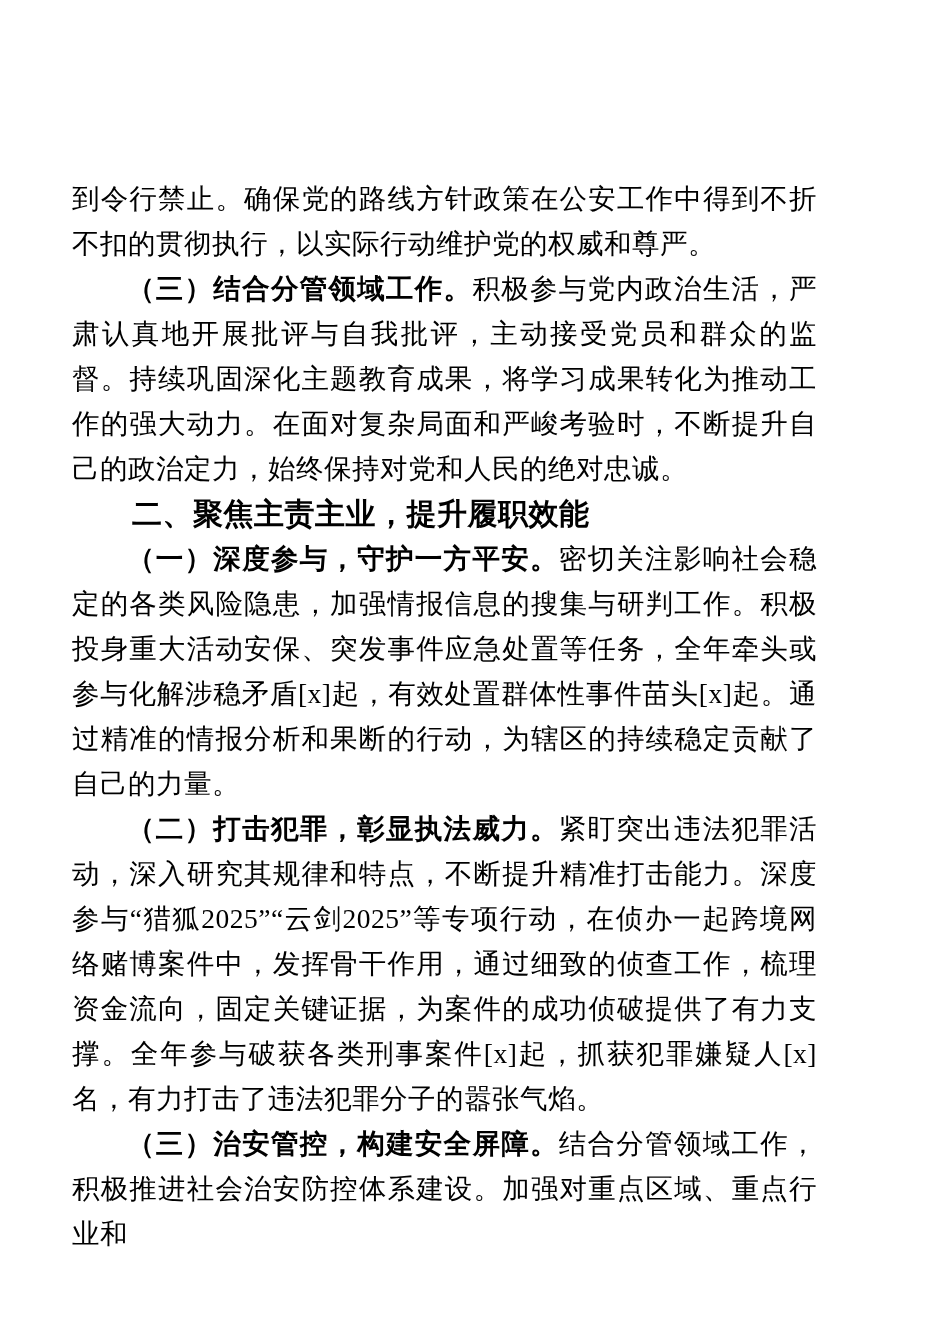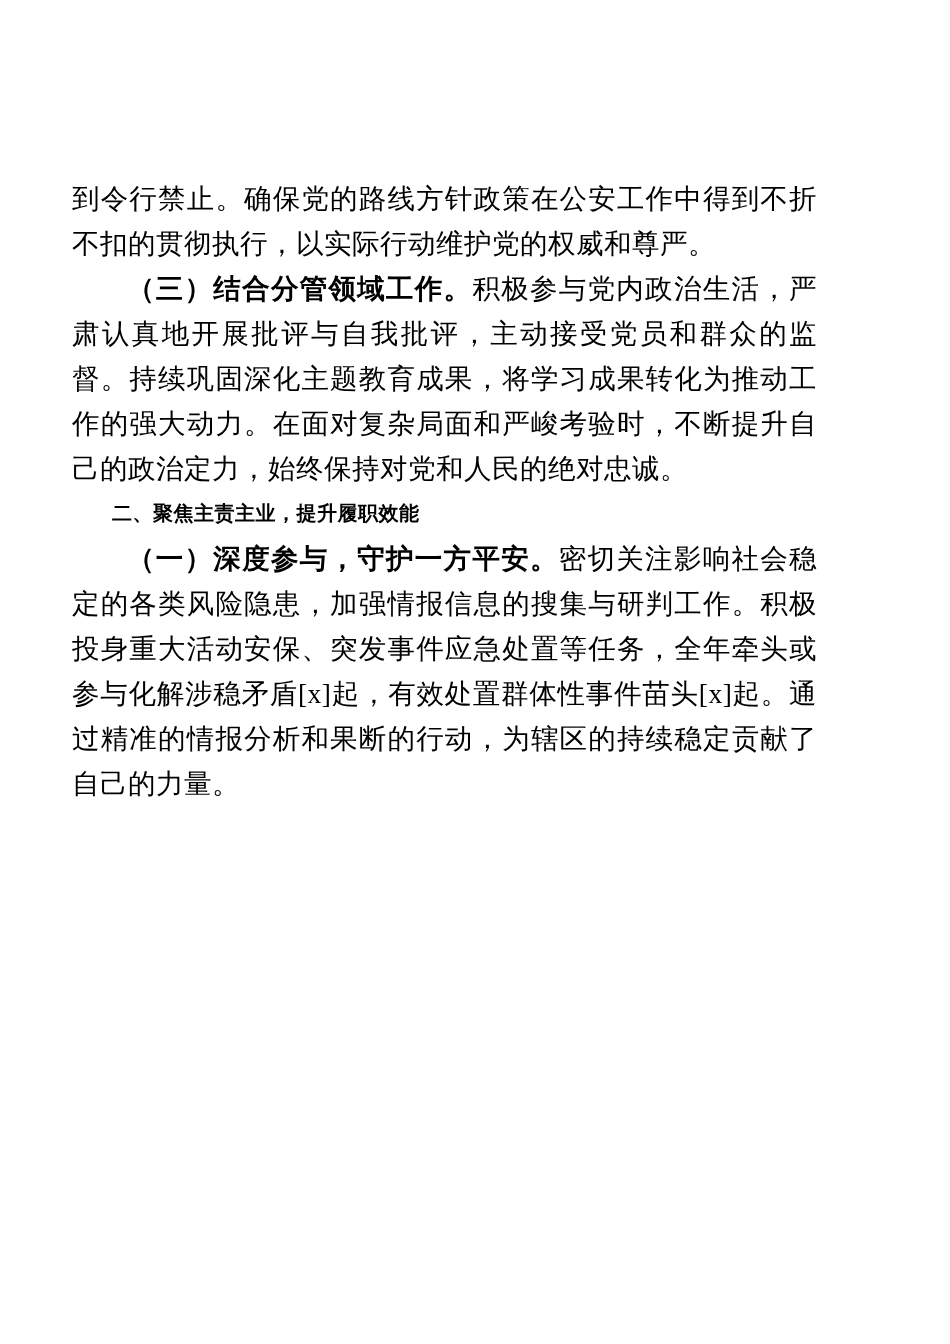--- a/index.html
+++ b/index.html
@@ -34,32 +34,34 @@
     word-break: break-all;
   }
   .content p.no-indent {
     text-indent: 0;
   }
   .content p strong.lead {
     font-weight: 700;
   }
   .content h2.heading {
     margin: 0;
-    font-size: 20px;
+    font-size: 30px;
     line-height: 45px;
     text-indent: 2em;
     text-align: left;
     font-weight: 700;
     font-family: "Liberation Sans", "DejaVu Sans", sans-serif;
     letter-spacing: 0.5px;
   }
 </style>
 </head>
 <body>
 
 <div class="page">
   <div class="content" id="content">
       <p class="no-indent">到令行禁止。确保党的路线方针政策在公安工作中得到不折不扣的贯彻执行，以实际行动维护党的权威和尊严。</p>
       <p class=""><strong class="lead">（三）结合分管领域工作。</strong>积极参与党内政治生活，严肃认真地开展批评与自我批评，主动接受党员和群众的监督。持续巩固深化主题教育成果，将学习成果转化为推动工作的强大动力。在面对复杂局面和严峻考验时，不断提升自己的政治定力，始终保持对党和人民的绝对忠诚。</p>
       <h2 class="heading">二、聚焦主责主业，提升履职效能</h2>
       <p class=""><strong class="lead">（一）深度参与，守护一方平安。</strong>密切关注影响社会稳定的各类风险隐患，加强情报信息的搜集与研判工作。积极投身重大活动安保、突发事件应急处置等任务，全年牵头或参与化解涉稳矛盾[x]起，有效处置群体性事件苗头[x]起。通过精准的情报分析和果断的行动，为辖区的持续稳定贡献了自己的力量。</p>
+      <p class=""><strong class="lead">（二）打击犯罪，彰显执法威力。</strong>紧盯突出违法犯罪活动，深入研究其规律和特点，不断提升精准打击能力。深度参与“猎狐2025”“云剑2025”等专项行动，在侦办一起跨境网络赌博案件中，发挥骨干作用，通过细致的侦查工作，梳理资金流向，固定关键证据，为案件的成功侦破提供了有力支撑。全年参与破获各类刑事案件[x]起，抓获犯罪嫌疑人[x]名，有力打击了违法犯罪分子的嚣张气焰。</p>
+      <p class=""><strong class="lead">（三）治安管控，构建安全屏障。</strong>结合分管领域工作，积极推进社会治安防控体系建设。加强对重点区域、重点行业和</p>
     </div>
 </div>
 
 </body></html>

